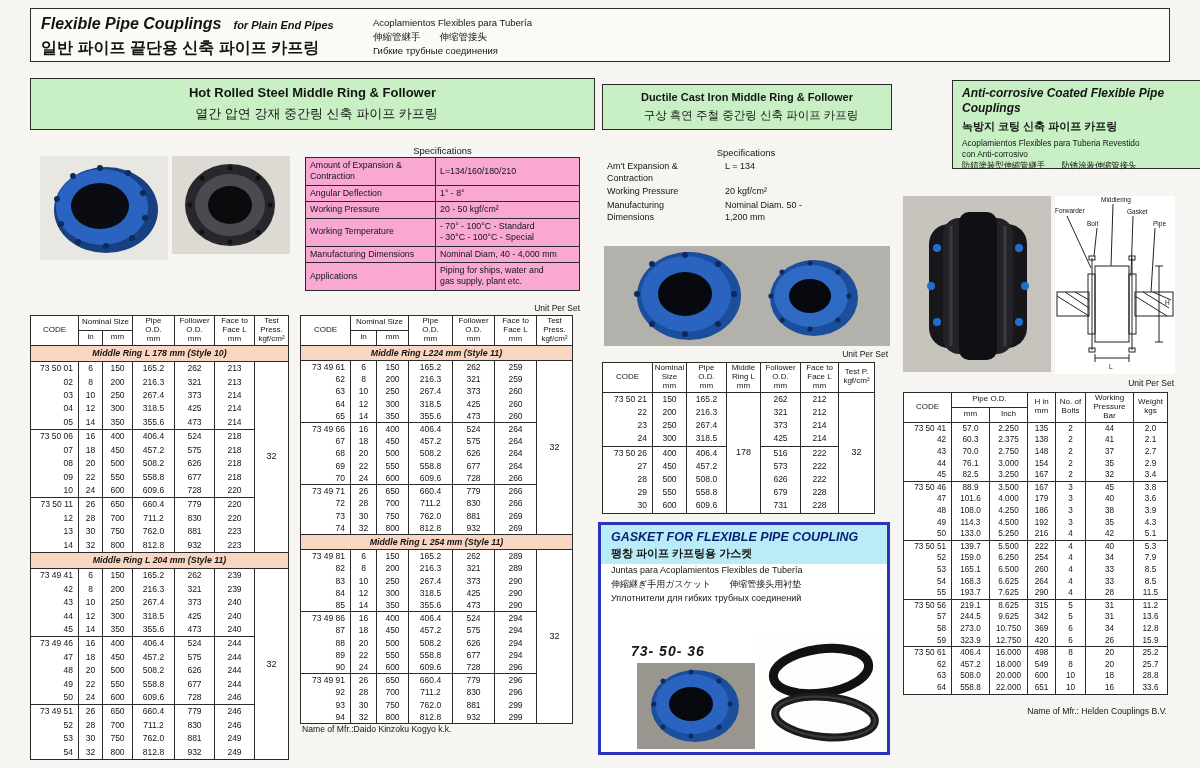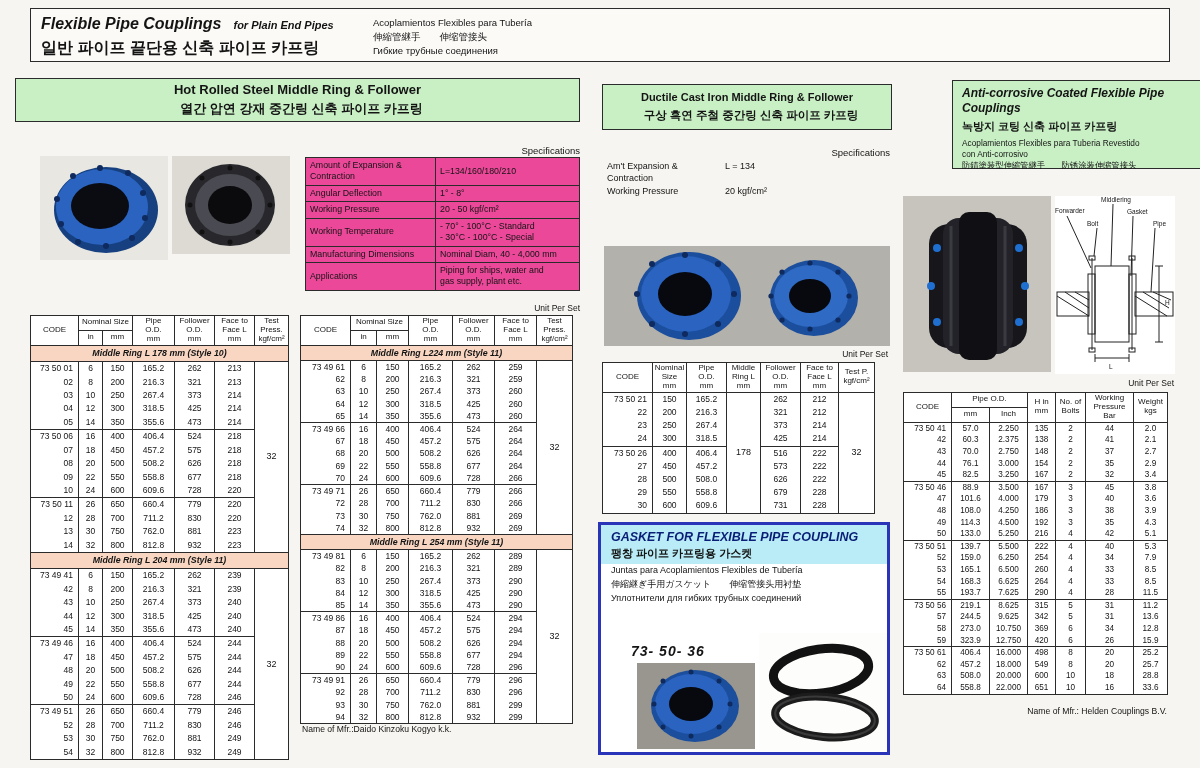--- a/index.html
+++ b/index.html
@@ -11,28 +11,28 @@
   .hdr { border:1px solid #2b2b2b; background:#fbfaf7; }
   .brand { font-style:italic; font-weight:bold; font-size:16px; }
   .brand-note { font-style:italic; font-weight:bold; font-size:11px; margin-left:12px; }
   .brand-ko { font-weight:bold; font-size:16px; margin-top:5px; }
   .hdr-trans div { font-size:9.5px; line-height:1.45; }
 
   
   .greenbox { background:#c8f0c4; border:1px solid #2b2b2b; }
   .gb-center { text-align:center; display:flex; flex-direction:column; justify-content:space-evenly; }
   .gb-l1 { font-weight:bold; font-size:12.5px; }
-  .gb-l2 { font-weight:bold; font-size:12.5px;padding-left:8px; }
+  .gb-l2 { font-weight:normal; font-size:12.5px;padding-left:8px; }
   .coated-t1 { font-weight:bold; font-style:italic; font-size:12px; white-space:pre-line; line-height:1.25; }
   .coated-t2 { font-weight:bold; font-size:11px; margin:3px 0 4px; }
   .coated-sm { font-size:8.3px; line-height:1.35; white-space:pre-line; }
 
   
-  .spec-title { font-size:9.5px; text-align:right; }
-  table.spec { border-collapse:collapse; background:#ec4899; }
+  .spec-title { font-size:9.5px; text-align:center; }
+  table.spec { border-collapse:collapse; background:#f9a8d4; }
   table.spec td { border:1px solid #2b2b2b; font-size:8.8px; padding:2px 4px; white-space:pre-line; vertical-align:middle; line-height:1.3; }
   table.spec td.sl { width:130px; }
   table.spec2 { border-collapse:collapse; }
   table.spec2 td { font-size:9px; padding:1px 3px; white-space:pre-line; vertical-align:top; line-height:1.3; }
   table.spec2 td.sl { width:118px; }
 
   .ups { font-size:8.5px; text-align:right; }
 
   
   table.cat { border-collapse:collapse; background:#fff; border:1px solid #2b2b2b; }
@@ -69,21 +69,21 @@
     <span class="brand">Flexible Pipe Couplings</span><span class="brand-note">for Plain End Pipes</span>
     <div class="brand-ko">일반 파이프 끝단용 신축 파이프 카프링</div>
   </div>
   <div class="abs hdr-trans" style="left:342px;top:7px;">
     <div>Acoplamientos Flexibles para Tubería</div>
     <div>伸縮管継手　　伸缩管接头</div>
     <div>Гибкие трубные соединения</div>
   </div>
 </div>
 
-<div class="abs greenbox gb-center" style="left:15px;top:78px;width:565px;height:44px;">
+<div class="abs greenbox gb-center" style="left:30px;top:78px;width:565px;height:52px;">
   <div class="gb-l1" style="font-size:13px;">Hot Rolled Steel Middle Ring &amp; Follower</div>
   <div class="gb-l2" style="font-size:13px;">열간 압연 강재 중간링 신축 파이프 카프링</div>
 </div>
 
 <div class="abs greenbox gb-center" style="left:602px;top:84px;width:290px;height:46px;">
   <div class="gb-l1" style="font-size:11px;">Ductile Cast Iron Middle Ring &amp; Follower</div>
   <div class="gb-l2" style="font-size:11.5px;">구상 흑연 주철 중간링 신축 파이프 카프링</div>
 </div>
 
 <div class="abs greenbox" style="left:952px;top:80px;width:274px;height:89px;padding:5px 9px;">
@@ -702,20 +702,26 @@
 <table class="abs spec2" style="left:604px;top:160px;width:286px;">
     <tbody>
       <tr>
         <td class="sl">Am't Expansion &amp;
 Contraction</td>
         <td class="sv">L = 134</td>
       </tr>
       <tr>
         <td class="sl">Working Pressure</td>
         <td class="sv">20 kgf/cm²</td>
+      </tr>
+      <tr>
+        <td class="sl">Manufacturing
+Dimensions</td>
+        <td class="sv">Nominal Diam. 50 -
+1,200 mm</td>
       </tr>
     </tbody>
   </table>
 
 <svg class="abs" style="left:604px;top:246px;" width="286" height="100">
   <rect width="286" height="100" fill="#b3b1ab"></rect>
   <ellipse cx="85" cy="50" rx="52" ry="44" fill="#1b4e9c"></ellipse>
   <ellipse cx="82" cy="48" rx="45" ry="38" fill="#2a63c0"></ellipse>
   <ellipse cx="81" cy="48" rx="27" ry="22" fill="#07090f"></ellipse>
   <circle cx="81" cy="9" r="3" fill="#0e2a5e"></circle>

